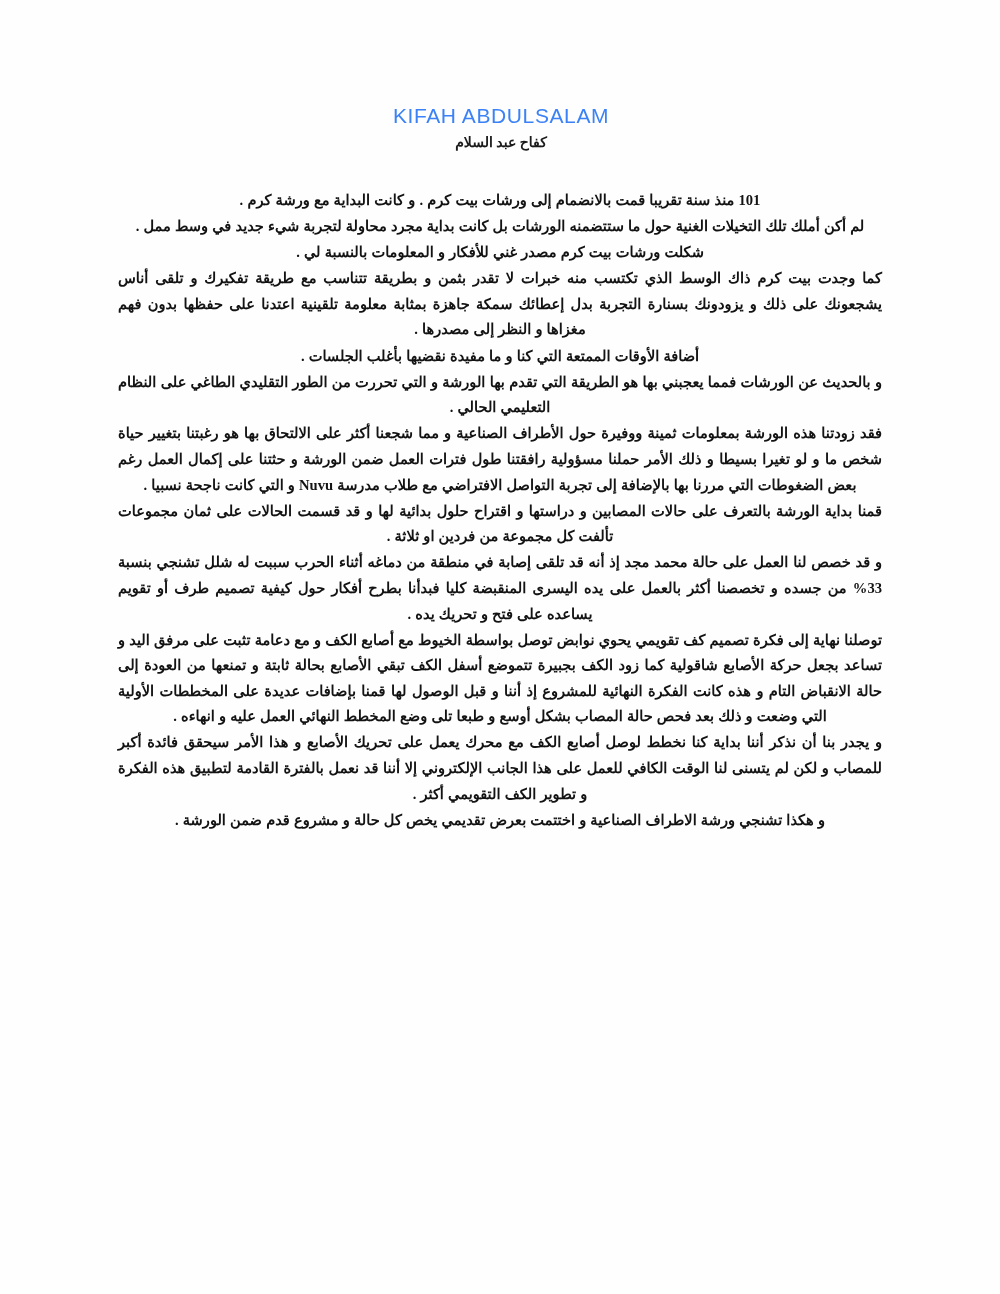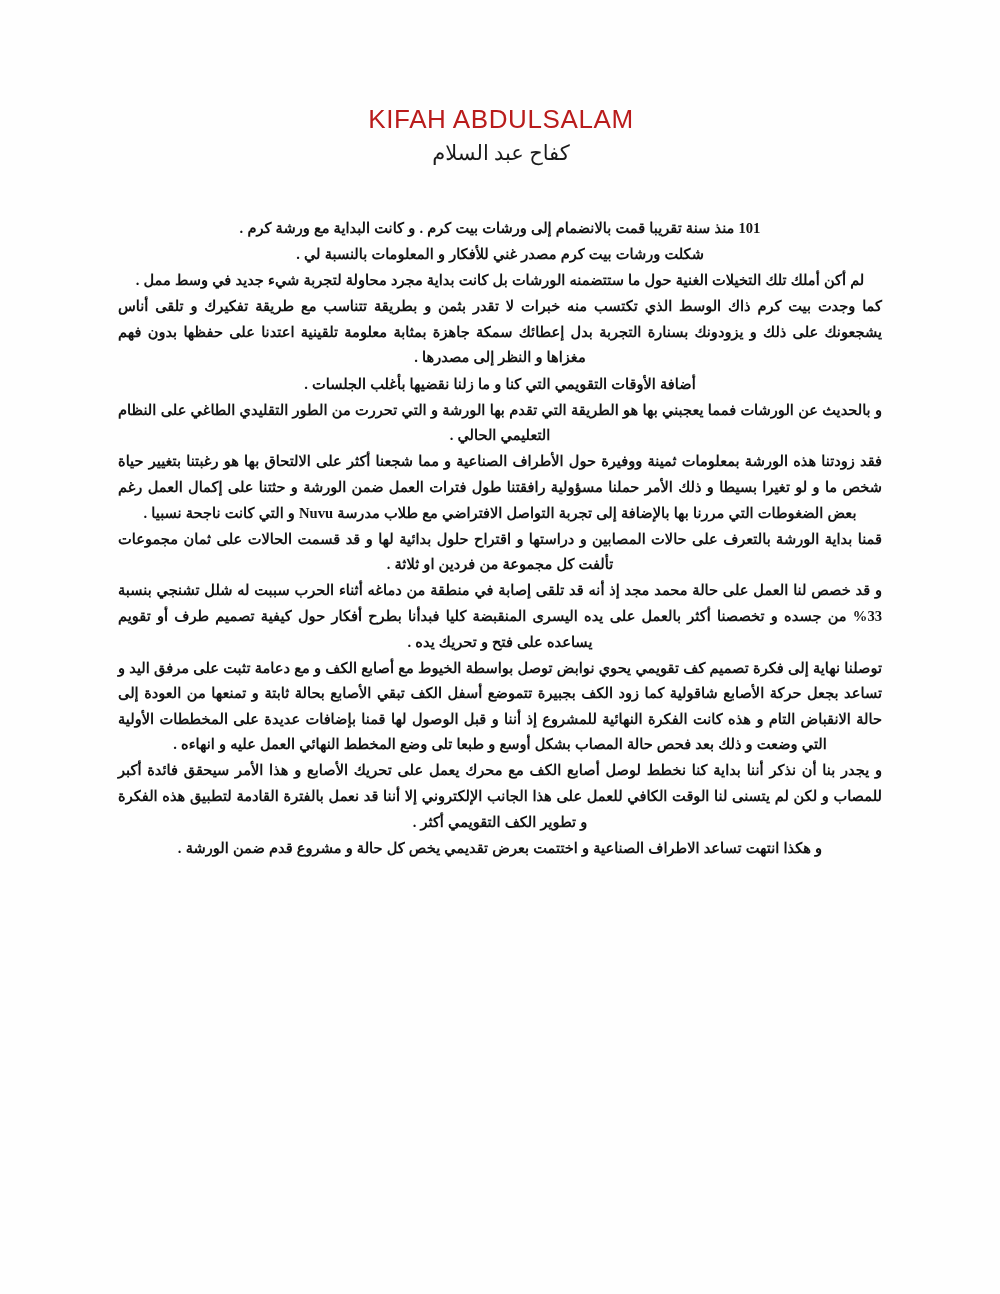--- a/index.html
+++ b/index.html
@@ -29,51 +29,50 @@
   .heading {
     position: absolute;
     top: 104px;
     right: 118px;
     width: 762px;
     text-align: center;
     direction: ltr;
   }
   .doc-title {
     font-family: "Liberation Sans", "DejaVu Sans", sans-serif;
-    font-size: 26px;
+    font-size: 21px;
     font-weight: 400;
     letter-spacing: 0.6px;
-    color: #b91c1c;
+    color: #3b82f6;
     line-height: 1.16;
     margin: 0;
     padding: 0;
     white-space: nowrap;
   }
   .doc-subtitle {
     direction: rtl;
     font-family: "Liberation Serif", "DejaVu Serif", serif;
-    font-size: 21px;
-    font-weight: 400;
+    font-size: 14px;
+    font-weight: 700;
     color: #1b1b1b;
     margin: 6px 0 0 0;
     line-height: 1.25;
     white-space: nowrap;
   }
 
   
   .body-text {
     position: absolute;
     top: 188px;
     right: 118px;
     left: 118px;
     width: 764px;
     direction: rtl;
     text-align: justify;
     text-align-last: center;
-    margin-top: 28px;
   }
 
   .para {
     margin: 0 0 0.5px 0;
     padding: 0;
     font-size: 14.6px;
     line-height: 25.6px;
     font-weight: 600;
     color: #131313;
     direction: rtl;
@@ -88,26 +87,26 @@
 
 <div class="page">
 
   <div class="heading">
     <h1 class="doc-title">KIFAH ABDULSALAM</h1>
     <div class="doc-subtitle">كفاح عبد السلام</div>
   </div>
 
   <div class="body-text">
     <p class="para">101 منذ سنة تقريبا قمت بالانضمام إلى ورشات بيت كرم . و كانت البداية مع ورشة كرم .</p>
+    <p class="para">لم أكن أملك تلك التخيلات الغنية حول ما ستتضمنه الورشات بل كانت بداية مجرد محاولة لتجربة شيء جديد في وسط ممل .</p>
     <p class="para">شكلت ورشات بيت كرم مصدر غني للأفكار و المعلومات بالنسبة لي .</p>
-    <p class="para">لم أكن أملك تلك التخيلات الغنية حول ما ستتضمنه الورشات بل كانت بداية مجرد محاولة لتجربة شيء جديد في وسط ممل .</p>
     <p class="para">كما وجدت بيت كرم ذاك الوسط الذي تكتسب منه خبرات لا تقدر بثمن و بطريقة تتناسب مع طريقة تفكيرك و تلقى أناس يشجعونك على ذلك و يزودونك بسنارة التجربة بدل إعطائك سمكة جاهزة بمثابة معلومة تلقينية اعتدنا على حفظها بدون فهم مغزاها و النظر إلى مصدرها .</p>
-    <p class="para">أضافة الأوقات التقويمي التي كنا و ما زلنا نقضيها بأغلب الجلسات .</p>
+    <p class="para">أضافة الأوقات الممتعة التي كنا و ما مفيدة نقضيها بأغلب الجلسات .</p>
     <p class="para">و بالحديث عن الورشات فمما يعجبني بها هو الطريقة التي تقدم بها الورشة و التي تحررت من الطور التقليدي الطاغي على النظام التعليمي الحالي .</p>
     <p class="para">فقد زودتنا هذه الورشة بمعلومات ثمينة ووفيرة حول الأطراف الصناعية و مما شجعنا أكثر على الالتحاق بها هو رغبتنا بتغيير حياة شخص ما و لو تغيرا بسيطا و ذلك الأمر حملنا مسؤولية رافقتنا طول فترات العمل ضمن الورشة و حثتنا على إكمال العمل رغم بعض الضغوطات التي مررنا بها بالإضافة إلى تجربة التواصل الافتراضي مع طلاب مدرسة Nuvu و التي كانت ناجحة نسبيا .</p>
     <p class="para">قمنا بداية الورشة بالتعرف على حالات المصابين و دراستها و اقتراح حلول بدائية لها و قد قسمت الحالات على ثمان مجموعات تألفت كل مجموعة من فردين او ثلاثة .</p>
     <p class="para">و قد خصص لنا العمل على حالة محمد مجد إذ أنه قد تلقى إصابة في منطقة من دماغه أثناء الحرب سببت له شلل تشنجي بنسبة 33% من جسده و تخصصنا أكثر بالعمل على يده اليسرى المنقبضة كليا فبدأنا بطرح أفكار حول كيفية تصميم طرف أو تقويم يساعده على فتح و تحريك يده .</p>
     <p class="para">توصلنا نهاية إلى فكرة تصميم كف تقويمي يحوي نوابض توصل بواسطة الخيوط مع أصابع الكف و مع دعامة تثبت على مرفق اليد و تساعد بجعل حركة الأصابع شاقولية كما زود الكف بجبيرة تتموضع أسفل الكف تبقي الأصابع بحالة ثابتة و تمنعها من العودة إلى حالة الانقباض التام و هذه كانت الفكرة النهائية للمشروع إذ أننا و قبل الوصول لها قمنا بإضافات عديدة على المخططات الأولية التي وضعت و ذلك بعد فحص حالة المصاب بشكل أوسع و طبعا تلى وضع المخطط النهائي العمل عليه و انهاءه .</p>
     <p class="para">و يجدر بنا أن نذكر أننا بداية كنا نخطط لوصل أصابع الكف مع محرك يعمل على تحريك الأصابع و هذا الأمر سيحقق فائدة أكبر للمصاب و لكن لم يتسنى لنا الوقت الكافي للعمل على هذا الجانب الإلكتروني إلا أننا قد نعمل بالفترة القادمة لتطبيق هذه الفكرة و تطوير الكف التقويمي أكثر .</p>
-    <p class="para">و هكذا انتهت تساعد الاطراف الصناعية و اختتمت بعرض تقديمي يخص كل حالة و مشروع قدم ضمن الورشة .</p>
+    <p class="para">و هكذا تشنجي ورشة الاطراف الصناعية و اختتمت بعرض تقديمي يخص كل حالة و مشروع قدم ضمن الورشة .</p>
   </div>
 
 </div>
 
 </body></html>

